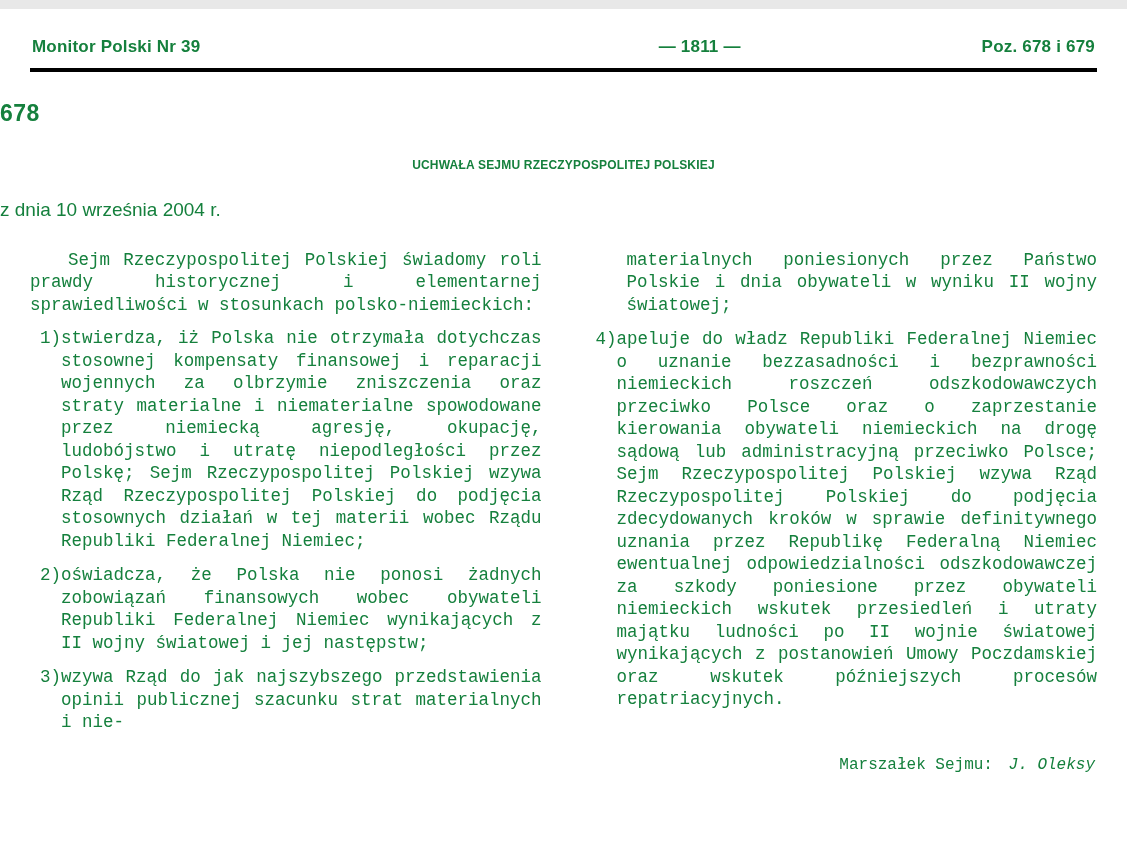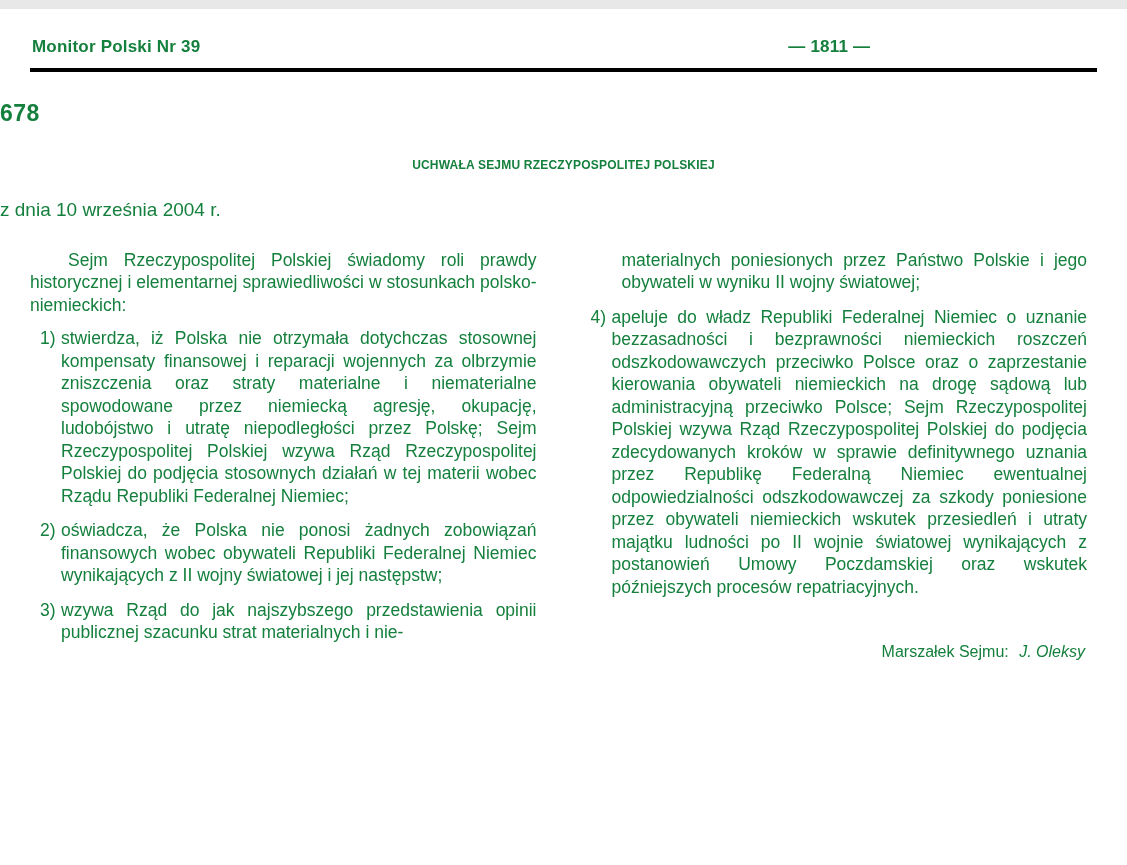--- a/index.html
+++ b/index.html
@@ -16,21 +16,21 @@
   }
   .running-head {
     display: flex;
     align-items: baseline;
     padding: 28px 32px 11px 32px;
     font-size: 17px;
     font-weight: 700;
     letter-spacing: 0.2px;
   }
   .running-head .rh-left  { flex: 1; text-align: left; }
-  .running-head .rh-center{ flex: 1; text-align: center; }
+  .running-head .rh-center{ flex: 1; text-align: right; }
   .running-head .rh-right { flex: 1; text-align: right; }
   .head-rule {
     height: 4px;
     background: #000000;
     margin: 0 30px;
   }
   .act-number {
     font-size: 23px;
     font-weight: 700;
     margin-top: 28px;
@@ -52,23 +52,24 @@
     text-align: center;
     font-size: 17.5px;
     font-weight: 700;
     line-height: 1.32;
     margin: 25px auto 0 auto;
     max-width: 1030px;
   }
   .columns {
     display: flex;
     gap: 44px;
-    padding: 28px 40px 0 30px;
+    padding: 28px 30px 0 30px;
     font-size: 17.5px;
     line-height: 1.285;
+    font-family: Liberation Mono, monospace;
   }
   .col { flex: 1; min-width: 0; }
   .intro {
     text-align: justify;
     text-indent: 38px;
     margin-bottom: 11px;
   }
   .item {
     display: flex;
     margin-bottom: 12px;
@@ -98,20 +99,21 @@
   }
 </style>
 </head>
 <body>
 
 <div class="page">
 
   <div class="running-head">
     <span class="rh-left">Monitor Polski Nr 39</span>
     <span class="rh-center">— 1811 —</span>
+    <span class="rh-right">Poz. 678 i 679</span>
   </div>
 
   <div class="head-rule"></div>
 
   <div class="act-number">678</div>
 
   <div class="act-title">UCHWAŁA SEJMU RZECZYPOSPOLITEJ POLSKIEJ</div>
 
   <div class="act-date">z dnia 10 września 2004 r.</div>
 
@@ -131,21 +133,21 @@
         <div class="txt">oświadcza, że Polska nie ponosi żadnych zobowiązań finansowych wobec obywateli Republiki Federalnej Niemiec wynikających z II wojny światowej i jej następstw;</div>
       </div>
 
       <div class="item">
         <span class="num">3)</span>
         <div class="txt">wzywa Rząd do jak najszybszego przedstawienia opinii publicznej szacunku strat materialnych i nie-</div>
       </div>
     </div>
 
     <div class="col">
-      <p class="continuation">materialnych poniesionych przez Państwo Polskie i jego obywateli w wyniku II wojny światowej;</p>
+      <p class="continuation">materialnych poniesionych przez Państwo Polskie i dnia obywateli w wyniku II wojny światowej;</p>
 
       <div class="item">
         <span class="num">4)</span>
         <div class="txt">apeluje do władz Republiki Federalnej Niemiec o uznanie bezzasadności i bezprawności niemieckich roszczeń odszkodowawczych przeciwko Polsce oraz o zaprzestanie kierowania obywateli niemieckich na drogę sądową lub administracyjną przeciwko Polsce; Sejm Rzeczypospolitej Polskiej wzywa Rząd Rzeczypospolitej Polskiej do podjęcia zdecydowanych kroków w sprawie definitywnego uznania przez Republikę Federalną Niemiec ewentualnej odpowiedzialności odszkodowawczej za szkody poniesione przez obywateli niemieckich wskutek przesiedleń i utraty majątku ludności po II wojnie światowej wynikających z postanowień Umowy Poczdamskiej oraz wskutek późniejszych procesów repatriacyjnych.</div>
       </div>
 
       <p class="signature">
         <span>Marszałek Sejmu:</span>
         <span class="sig-name">J. Oleksy</span>
       </p>

